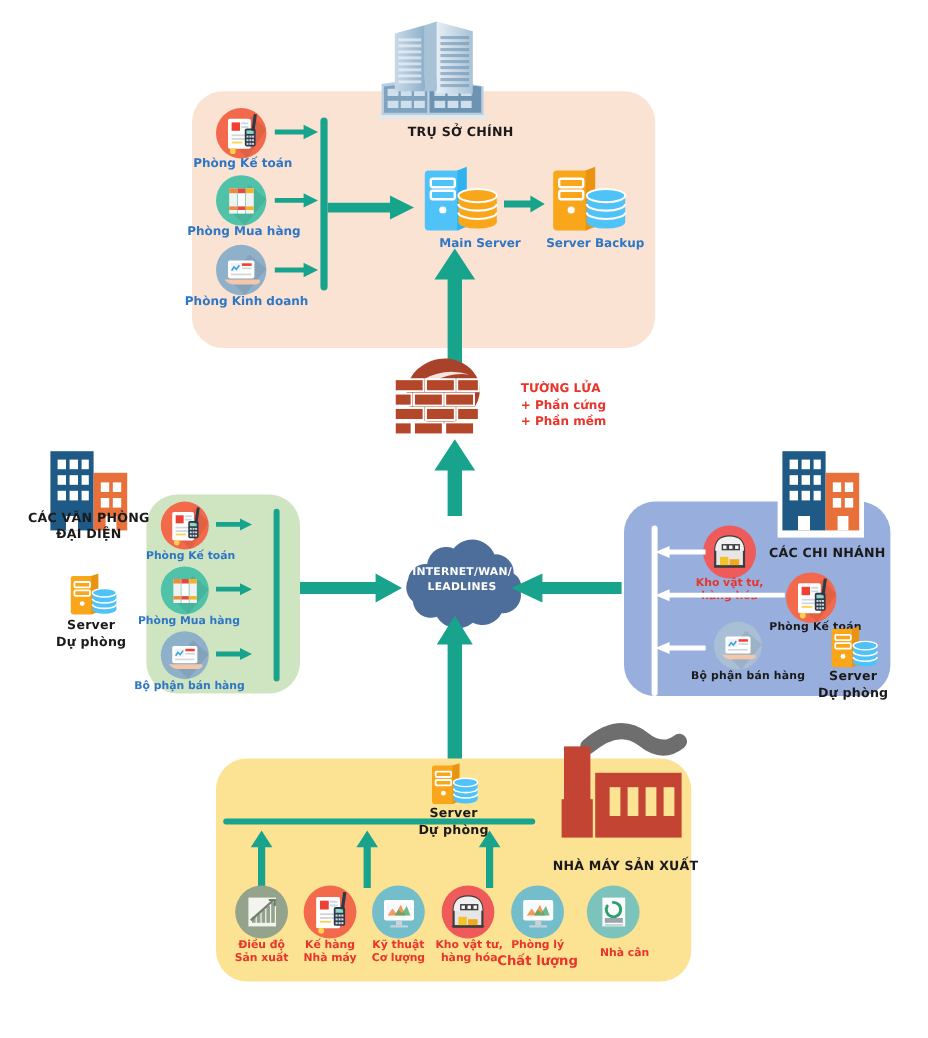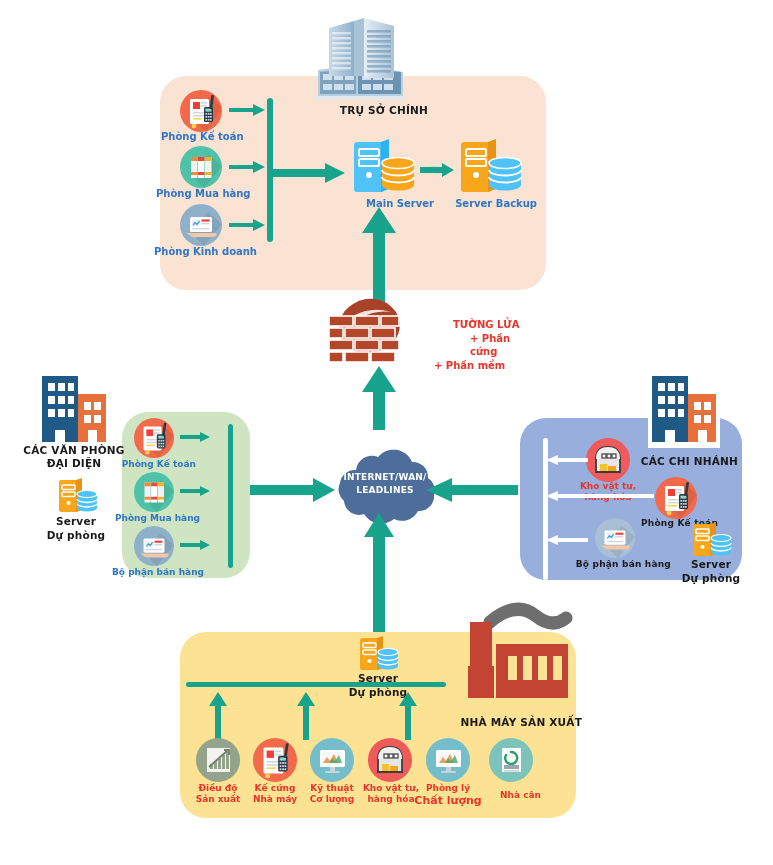--- a/index.html
+++ b/index.html
@@ -231,22 +231,22 @@
         <rect x="6" y="38" width="24" height="10"></rect>
           <rect x="32" y="38" width="24" height="10"></rect>
           <rect x="58" y="38" width="18" height="10"></rect>
         <rect x="6" y="50" width="14" height="10"></rect>
           <rect x="22" y="50" width="24" height="10"></rect>
           <rect x="48" y="50" width="24" height="10"></rect>
       </g>
     </svg>
   </div>
   <div class="abs" style="left:434px;top:318px;width:90px;">
-    <div class="lbl-red" style="line-height:1.35;margin-left:19px;">TƯỜNG LỬA</div>
-    <div class="lbl-red" style="line-height:1.35;margin-left:36px;">+ Phần cứng</div>
+    <div class="lbl-red" style="line-height:1.35;">TƯỜNG LỬA</div>
+    <div class="lbl-red" style="line-height:1.35;">+ Phần cứng</div>
     <div class="lbl-red" style="line-height:1.35;">+ Phần mềm</div>
   </div>
 
   <div class="abs" style="left:362px;top:366px;">
     <svg width="34" height="64" viewBox="0 0 34 64">
         <path d="M11 64 V26 H0 L17 0 L34 26 H23 V64 Z" fill="#18a48c"></path>
       </svg>
   </div>
 
   <div class="abs" style="left:329px;top:446px;">
@@ -298,21 +298,21 @@
           <rect x="30" y="39" width="6" height="8"></rect>
         <rect x="46" y="32" width="7" height="8"></rect>
           <rect x="56" y="32" width="7" height="8"></rect>
         <rect x="46" y="45" width="7" height="8"></rect>
           <rect x="56" y="45" width="7" height="8"></rect>
         <rect x="17" y="60" width="10" height="12"></rect>
         <rect x="50" y="60" width="9" height="12"></rect>
       </g>
     </svg>
   </div>
-  <div class="abs" style="left:20px;top:444px;width:108px;text-align:center;">
+  <div class="abs" style="left:20px;top:426px;width:108px;text-align:center;">
     <div class="lbl-dark" style="line-height:1.25;">CÁC VĂN PHÒNG</div>
     <div class="lbl-dark" style="line-height:1.25;">ĐẠI DIỆN</div>
   </div>
 
   <div class="abs" style="left:54px;top:478px;">
     <svg width="44" height="36" viewBox="0 0 44 36">
       <path d="M5 4 q0-2 2-2 h15 q2 0 2 2 v28 q0 2 -2 2 h-15 q-2 0 -2 -2 z" fill="#f9a61a"></path>
       <path d="M22 2 l6 -2 v32 l-6 2 z" fill="#e89412"></path>
       <rect x="8" y="7" width="13" height="4.5" rx="1" fill="none" stroke="#fff" stroke-width="1.5"></rect>
       <rect x="8" y="14" width="13" height="4.5" rx="1" fill="none" stroke="#fff" stroke-width="1.5"></rect>
@@ -633,21 +633,21 @@
           <rect x="30" y="26" width="1.7" height="1.7"></rect>
       <rect x="25.4" y="29" width="1.7" height="1.7"></rect>
           <rect x="27.8" y="29" width="1.7" height="1.7"></rect>
           <rect x="30" y="29" width="1.7" height="1.7"></rect>
         </g>
       <rect x="30.5" y="5" width="2.6" height="14" fill="#2a3a48" transform="rotate(8 31 12)"></rect>
       <circle cx="14" cy="36" r="2.4" fill="#ffd24a"></circle>
     </svg>
   </div>
   <div class="abs" style="left:245px;top:783px;width:60px;text-align:center;">
-    <div class="lbl-red" style="line-height:1.25;font-size:9px;">Kế cứng</div>
+    <div class="lbl-red" style="line-height:1.25;font-size:9px;">Kế hàng</div>
     <div class="lbl-red" style="line-height:1.25;font-size:9px;">Nhà máy</div>
   </div>
 
   <div class="circ" style="left:310px;top:738px;width:44px;height:44px;background:#74bdcb;">
     <svg width="44" height="44" viewBox="0 0 44 44">
       <rect x="10" y="12" width="25" height="17" rx="1.5" fill="#fff"></rect>
       <rect x="12" y="14" width="21" height="13" fill="#f7fafc"></rect>
       <path d="M13 25 l4 -6 3 4 4 -7 4 9 z" fill="#ef8a3c" opacity=".85"></path>
       <path d="M19 25 l3 -5 3 3 4 -6 3 8 z" fill="#4aa96c" opacity=".8"></path>
       <rect x="20" y="29" width="5" height="4" fill="#c8d2da"></rect>

